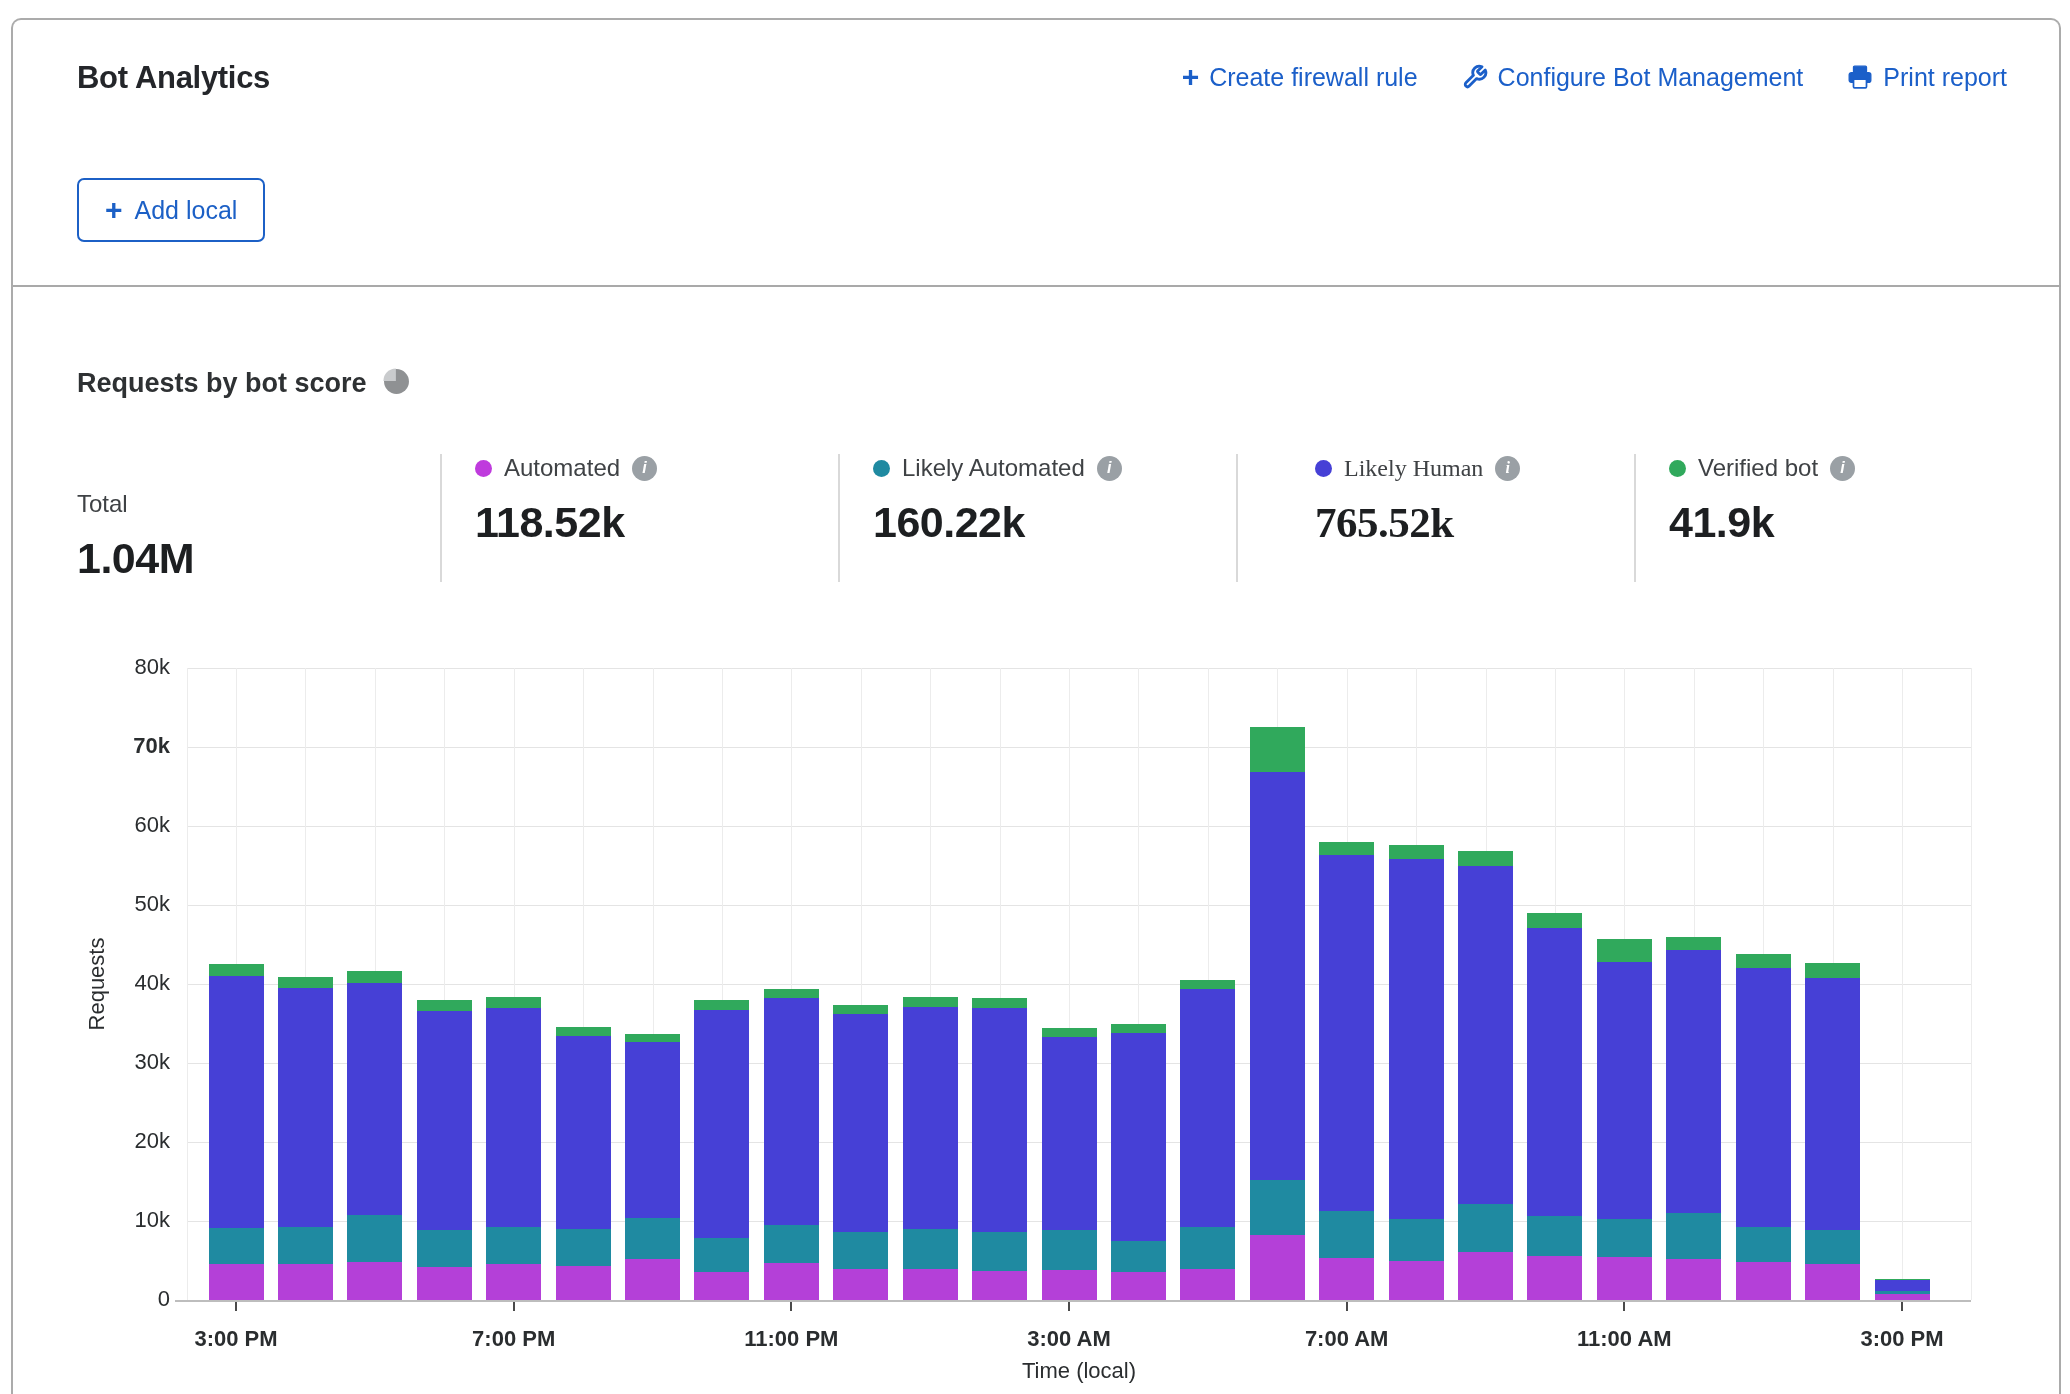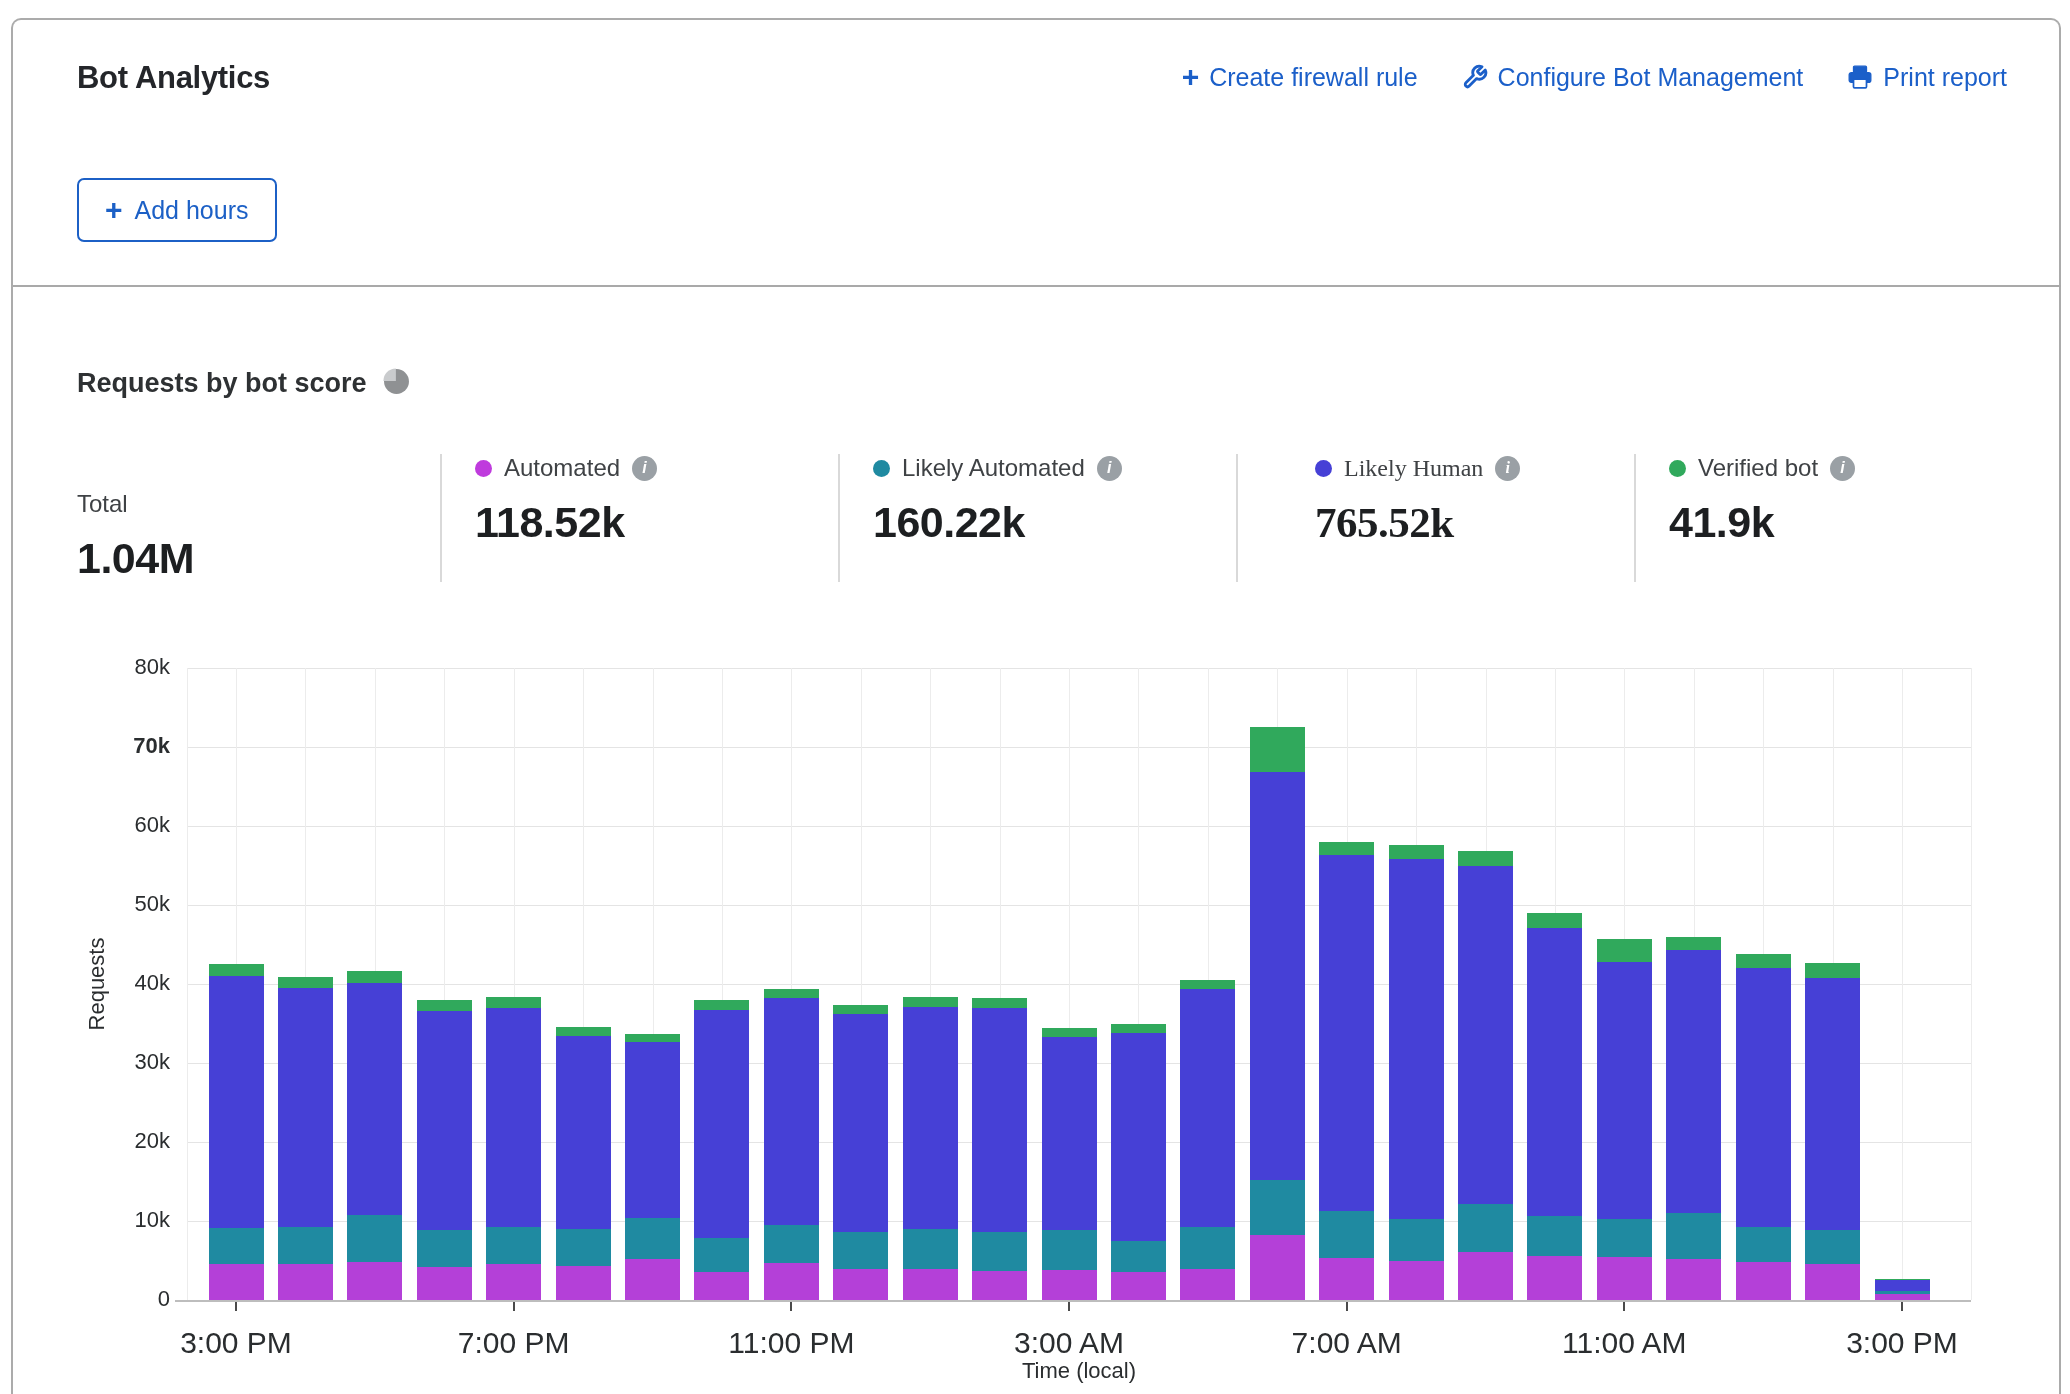--- a/index.html
+++ b/index.html
@@ -41,21 +41,21 @@
   .info-icon { width:25px; height:25px; border-radius:50%; background:#9aa0a5; color:#fff;
     font-size:16px; font-weight:700; display:inline-flex; align-items:center; justify-content:center; font-style:italic; }
   .stat-value { margin-top:14px; font-size:43px; font-weight:700; color:#1d1f21; letter-spacing:-0.5px; }
   .stat-divider { position:absolute; top:434px; width:2px; height:128px; background:#d9d9d9; }
 
   .chart { position:absolute; left:0; top:0; width:2070px; height:1394px; pointer-events:none; }
   .gl-h { position:absolute; height:1px; background:#e4e4e4; }
   .gl-v { position:absolute; width:1px; background:#ececec; }
   .axis-x { position:absolute; height:2px; background:#bdbdbd; }
   .ytick-label { position:absolute; width:90px; text-align:right; font-size:22px; color:#2a2d2f; }
-  .xtick-label { position:absolute; font-size:30px; color:#2a2d2f; transform:translateX(-50%); white-space:nowrap; }
+  .xtick-label { position:absolute; font-size:22px; color:#2a2d2f; transform:translateX(-50%); white-space:nowrap;font-weight:bold; }
   .xtick-mark { position:absolute; width:2px; height:9px; background:#4a4a4a; }
   .ylabel-rot { position:absolute; font-size:22px; color:#2a2d2f; transform:translate(-50%,-50%) rotate(-90deg); white-space:nowrap; }
   .xlabel { position:absolute; font-size:22px; color:#2a2d2f; transform:translateX(-50%); }
   .bar { position:absolute; pointer-events:auto; }
   .seg { position:absolute; left:0; width:100%; }
 </style>
 </head>
 <body>
 
 <div class="card">
@@ -82,21 +82,21 @@
           <rect x="2" y="8" width="20" height="9" rx="2"></rect>
           <rect x="6" y="14" width="12" height="8" rx="1" fill="#ffffff" stroke="#1b5fc9" stroke-width="1.6"></rect>
         </svg>
       </span>
       <span>Print report</span>
     </a>
   </div>
 
   <button class="btn-add-filter">
     <span class="plus-glyph">+</span>
-    <span>Add hours</span>
+    <span>Add local</span>
   </button>
 
 
   <div class="divider"></div>
 
   <div class="section-title-row">
     <span class="section-title">Requests by bot score</span>
     <span>
       <svg width="27" height="27" viewBox="0 0 26 26">
         <circle cx="13" cy="13" r="12" fill="#8f9193"></circle>

